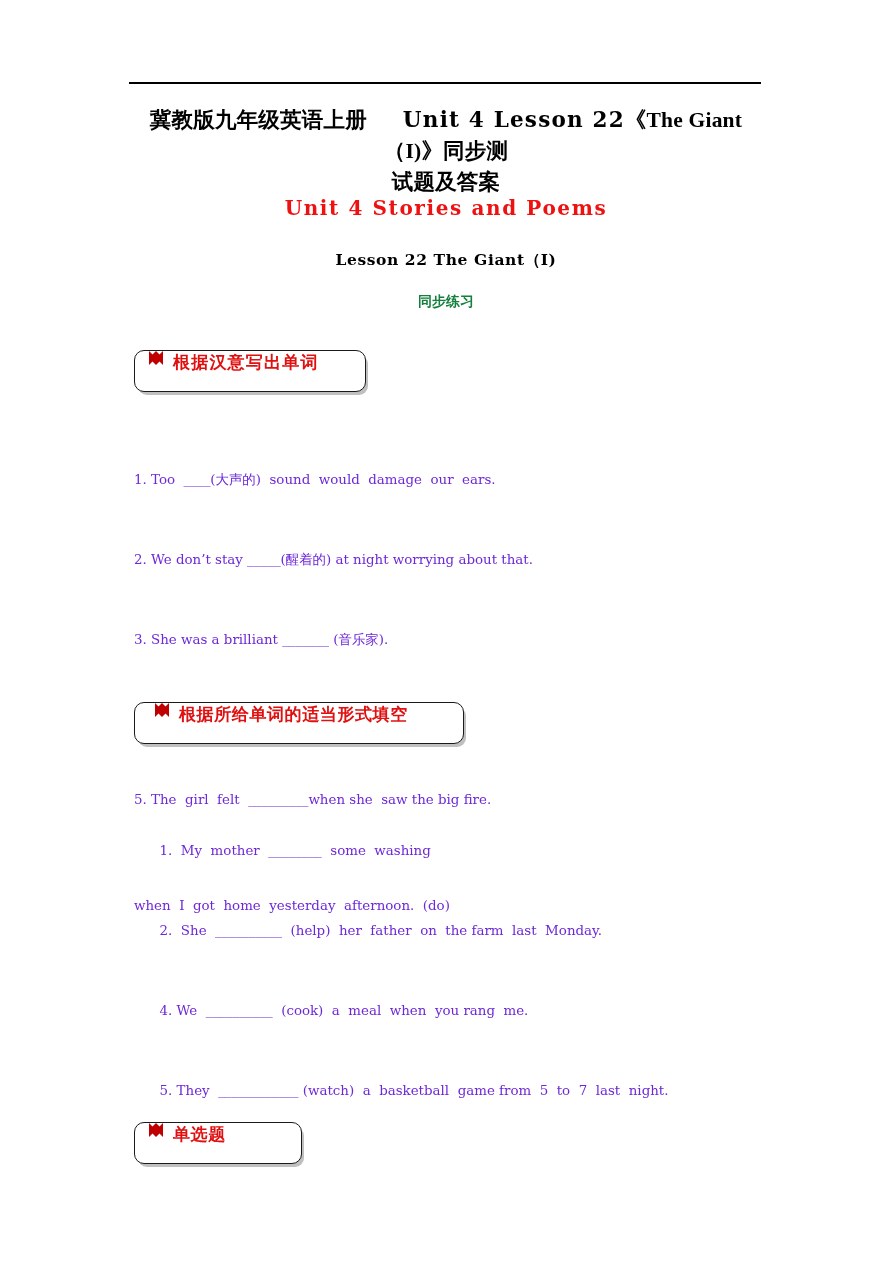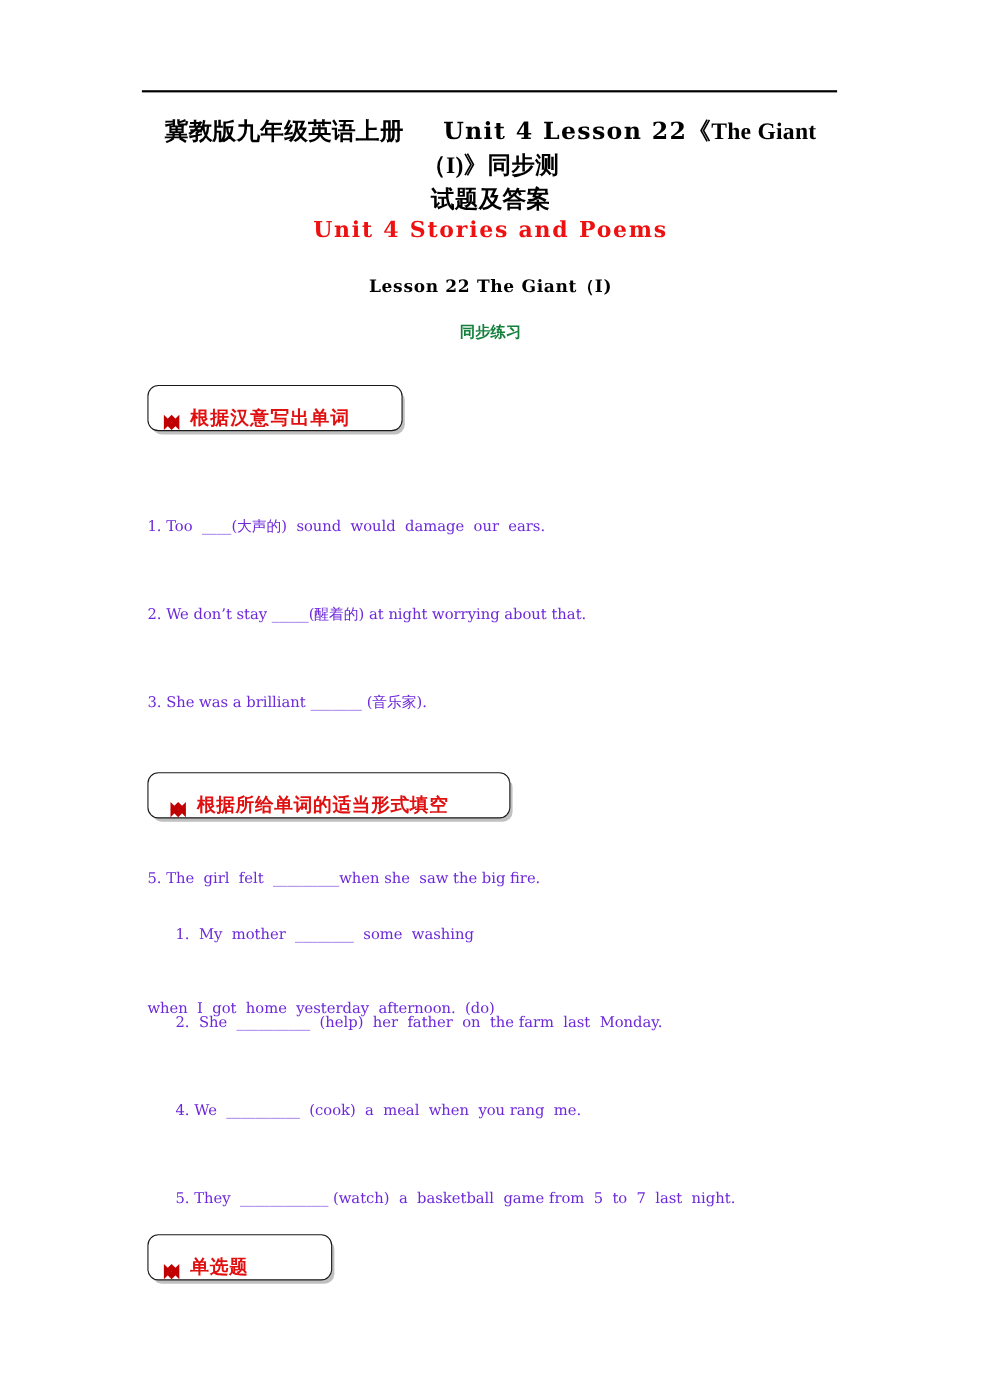--- a/index.html
+++ b/index.html
@@ -97,21 +97,21 @@
 
   
   .pill {
     position: absolute;
     box-sizing: border-box;
     height: 42px;
     border: 1.6px solid #1a1a1a;
     border-radius: 10px;
     background: #ffffff;
     display: flex;
-    align-items: flex-end;
+    align-items: flex-start;
     padding: 0 14px 0 14px;
     box-shadow: 3px 4px 0 -1px rgba(140,140,140,0.55);
   }
   .pill .diamond {
     width: 0; height: 0;
     margin-right: 10px;
     flex: none;
     border: 7px solid transparent;
     border-left-color: #C00000;
     border-right-color: #C00000;
@@ -160,21 +160,21 @@
   #sec1-questions { left: 134px; top: 440px; }
   #sec2-questions { left: 134px; top: 791px; }
 
   .qline {
     height: 50px;
     line-height: 20px;
   }
   .qline.wrapped { height: 50px; }
   .qline .cont {
     display: block;
-    margin-top: 27px;
+    margin-top: 15px;
   }
   .qline:last-child { height: auto; }
 </style>
 </head>
 <body>
 
 <div class="page">
 
   <div class="top-rule"></div>
 

